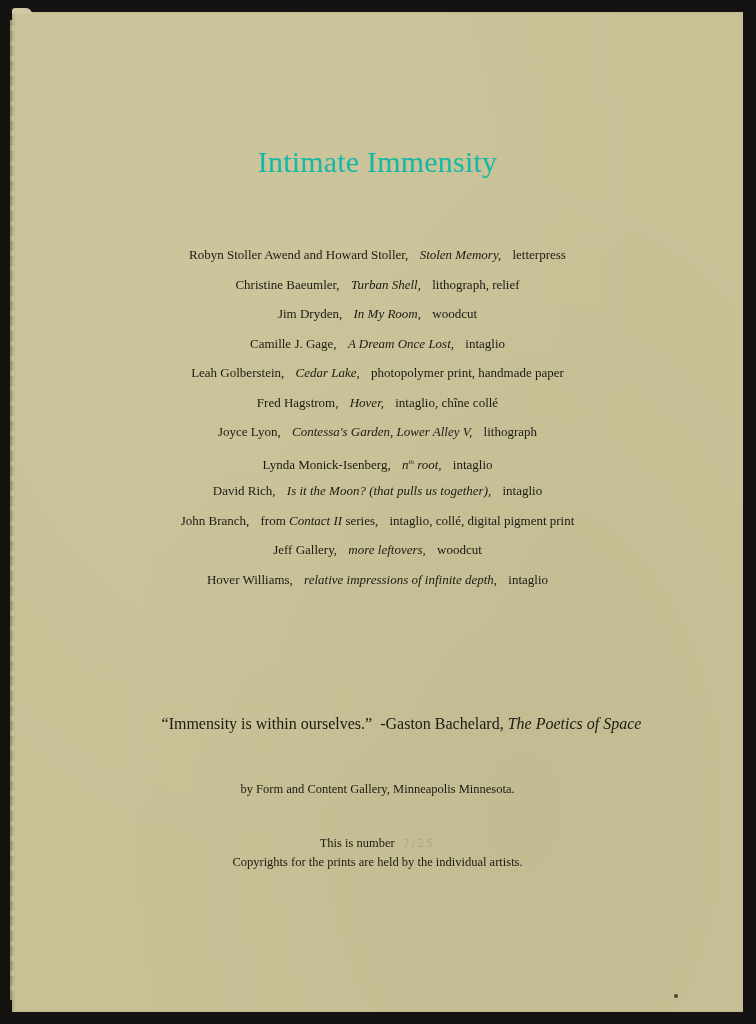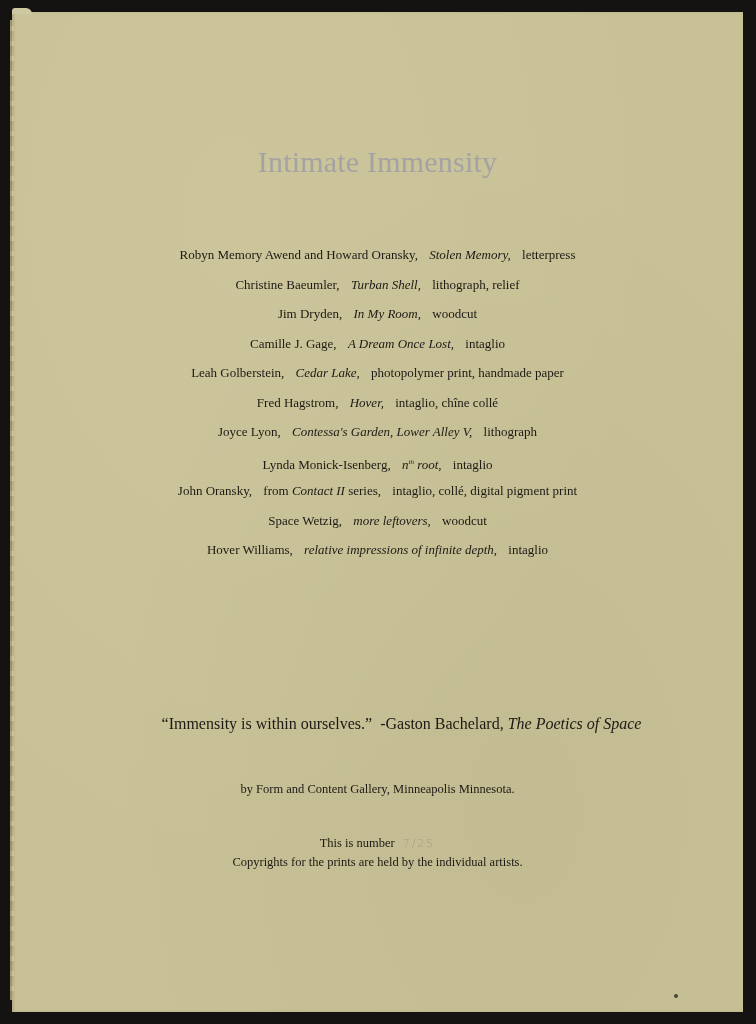--- a/index.html
+++ b/index.html
@@ -53,21 +53,21 @@
     color: #1c1a14;
     text-align: center;
   }
   .title {
     position: absolute;
     top: 133px;
     left: 0;
     width: 100%;
     font-size: 30px;
     letter-spacing: 0.2px;
-    color: #a3a3a3;
+    color: #14b8a6;
   }
   .works {
     position: absolute;
     top: 231px;
     left: 0;
     width: 100%;
     list-style: none;
     margin: 0;
     padding: 0;
   }
@@ -132,21 +132,21 @@
 <div class="paper"></div>
 <div class="deckle-left"></div>
 <div class="deckle-top"></div>
 
 <div class="content">
 
   <div class="title">Intimate Immensity</div>
 
   <ul class="works">
     <li class="work">
-      <span>Robyn Memory Awend and Howard Oransky,</span><span class="sep"></span>
+      <span>Robyn Stoller Awend and Howard Stoller,</span><span class="sep"></span>
       <em>Stolen Memory,</em><span class="sep"></span>
       <span>letterpress</span>
     </li>
     <li class="work">
       <span>Christine Baeumler,</span><span class="sep"></span>
       <em>Turban Shell,</em><span class="sep"></span>
       <span>lithograph, relief</span>
     </li>
     <li class="work">
       <span>Jim Dryden,</span><span class="sep"></span>
@@ -173,28 +173,33 @@
       <em>Contessa's Garden, Lower Alley V,</em><span class="sep"></span>
       <span>lithograph</span>
     </li>
     <li class="work">
       <span>Lynda Monick-Isenberg,</span><span class="sep"></span>
       <em>n</em><sup>th</sup>
       <em>root,</em><span class="sep"></span>
       <span>intaglio</span>
     </li>
     <li class="work">
-      <span>John Oransky,</span><span class="sep"></span>
+      <span>David Rich,</span><span class="sep"></span>
+      <em>Is it the Moon? (that pulls us together),</em><span class="sep"></span>
+      <span>intaglio</span>
+    </li>
+    <li class="work">
+      <span>John Branch,</span><span class="sep"></span>
       <span>from</span>
       <em>Contact II</em>
       <span>series,</span><span class="sep"></span>
       <span>intaglio, collé, digital pigment print</span>
     </li>
     <li class="work">
-      <span>Space Wetzig,</span><span class="sep"></span>
+      <span>Jeff Gallery,</span><span class="sep"></span>
       <em>more leftovers,</em><span class="sep"></span>
       <span>woodcut</span>
     </li>
     <li class="work">
       <span>Hover Williams,</span><span class="sep"></span>
       <em>relative impressions of infinite depth,</em><span class="sep"></span>
       <span>intaglio</span>
     </li>
   </ul>
 

